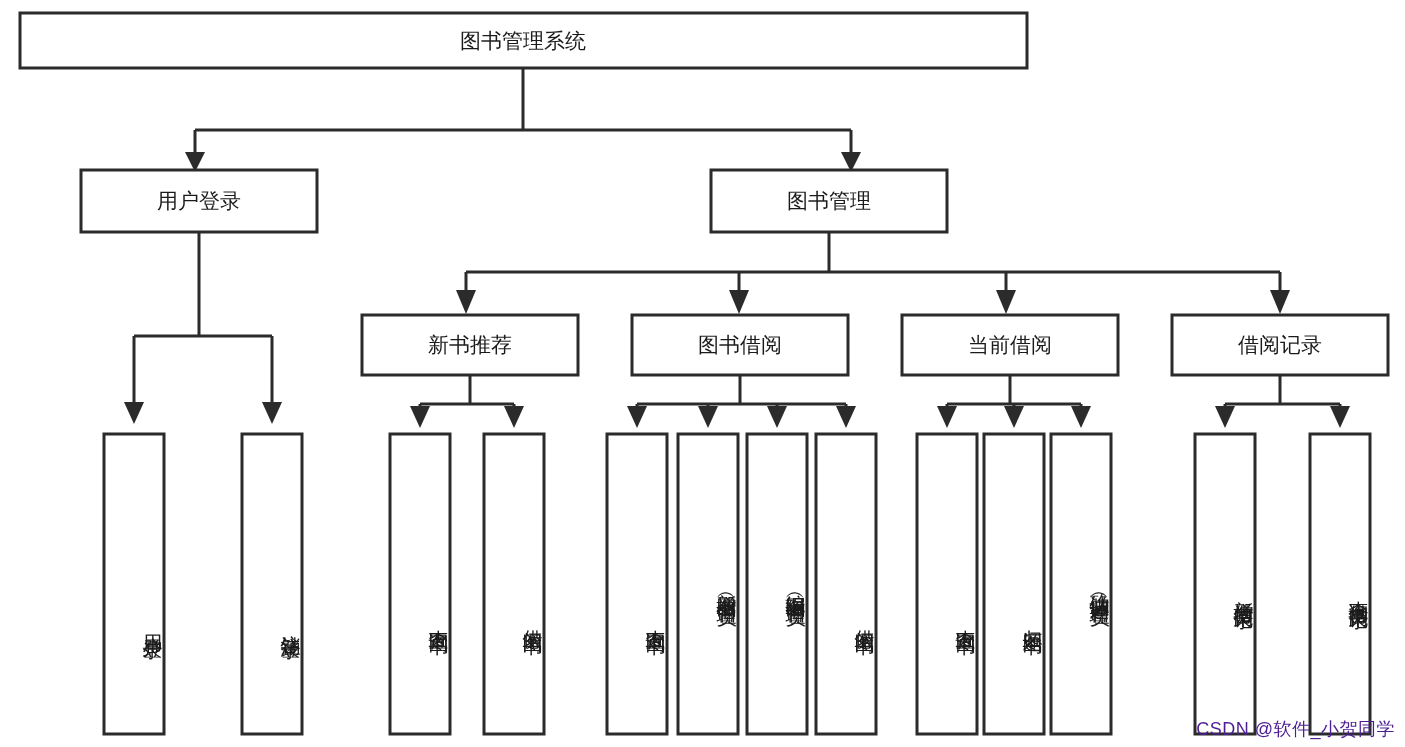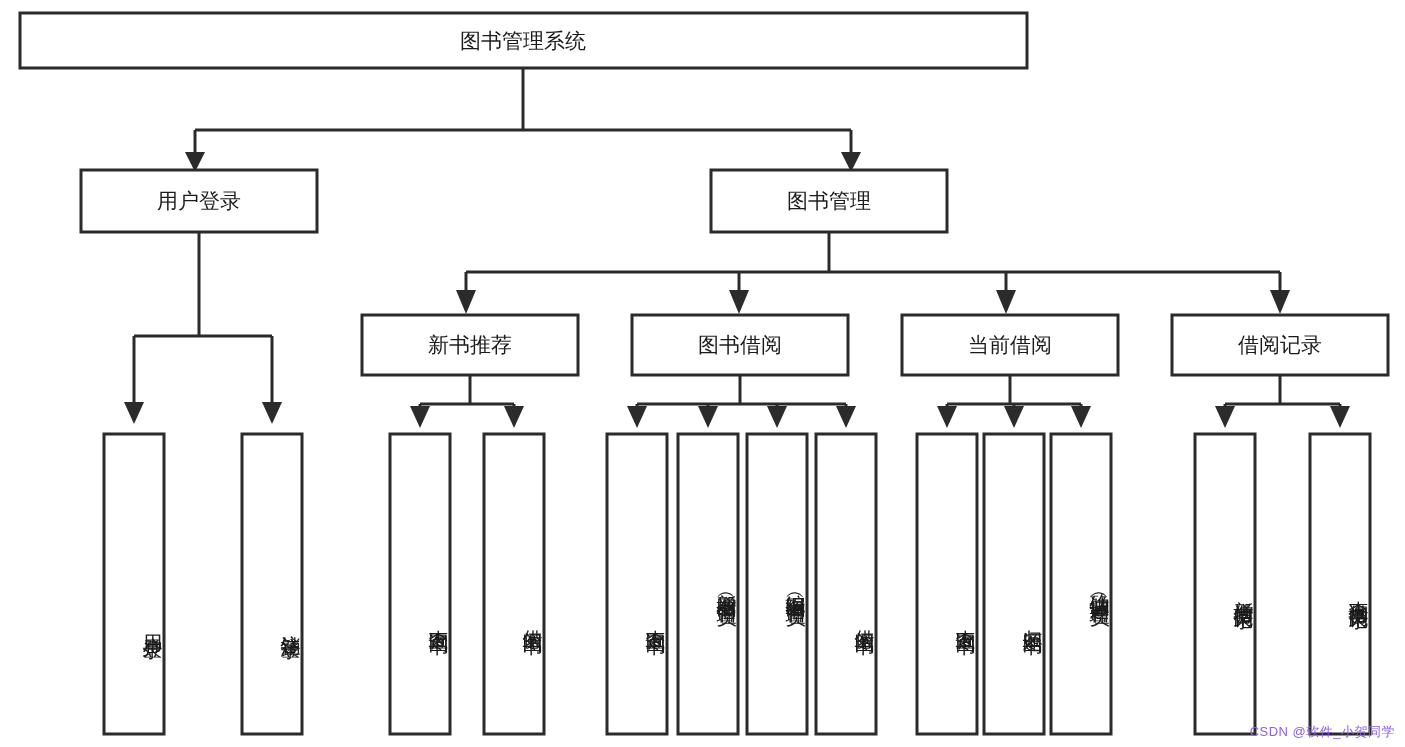--- a/index.html
+++ b/index.html
@@ -64,22 +64,22 @@
     pointer-events: none;
     display: flex;
     align-items: flex-start;
     justify-content: center;
   }
   .watermark {
     position: absolute;
     right: 10px;
     bottom: 6px;
     font-family: "Liberation Sans", "DejaVu Sans", sans-serif;
-    font-size: 13px;
-    color: #8b5cf6;
+    font-size: 18px;
+    color: #4c1d95;
     letter-spacing: 0.5px;
     user-select: none;
   }
 </style>
 </head>
 <body>
 
 <div id="diagram-root">
 
   <svg class="diagram" viewBox="0 0 1405 747" xmlns="http://www.w3.org/2000/svg">

